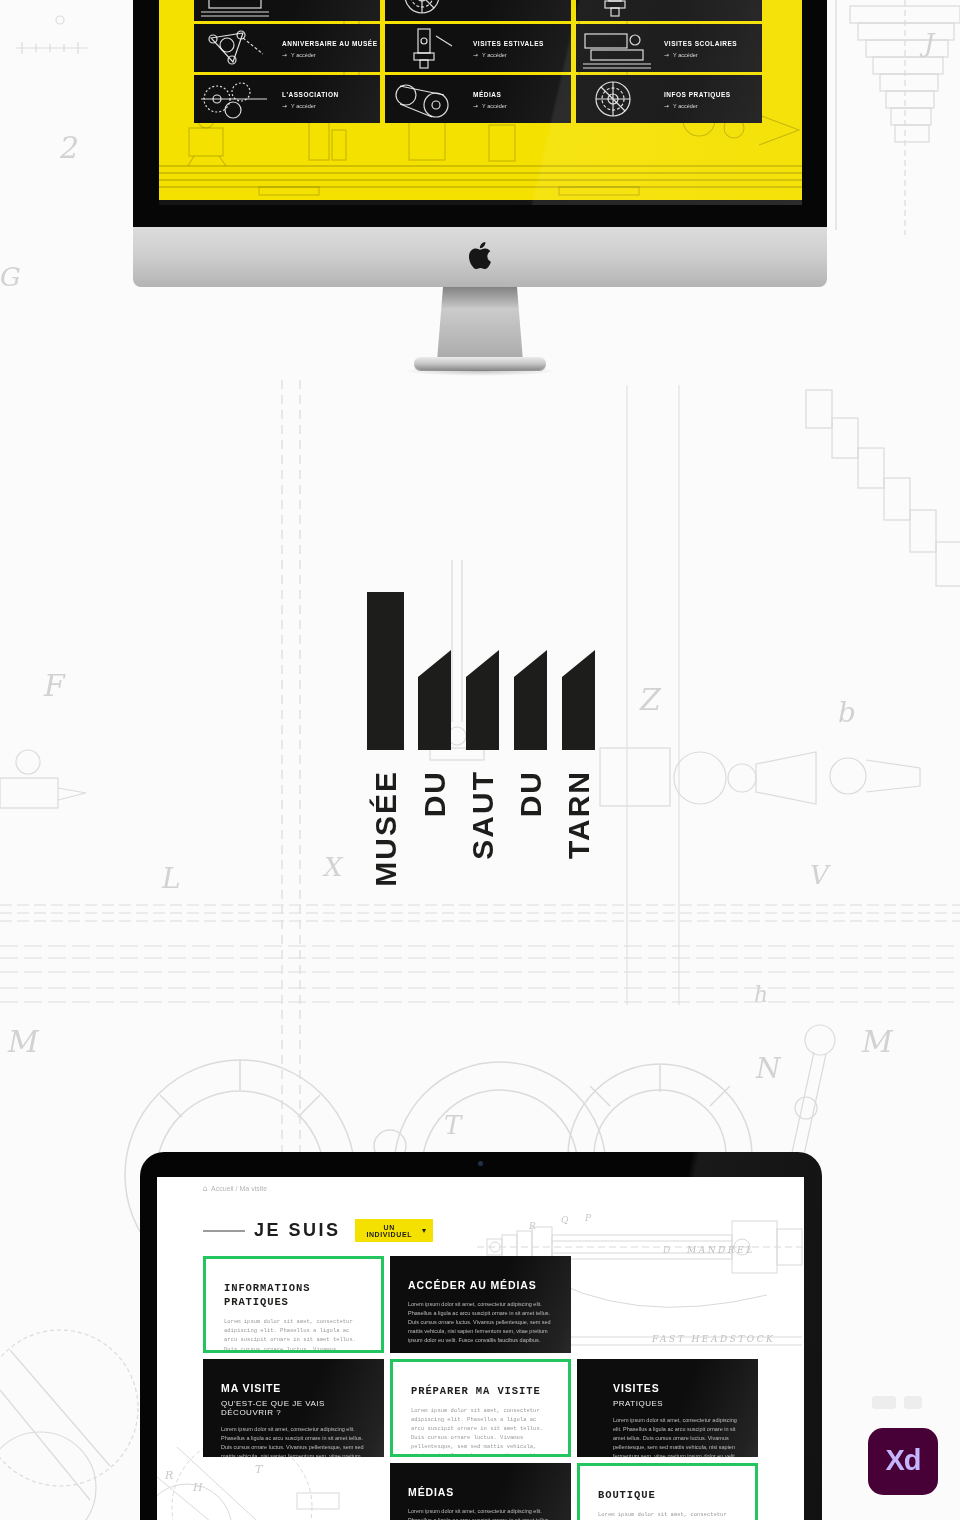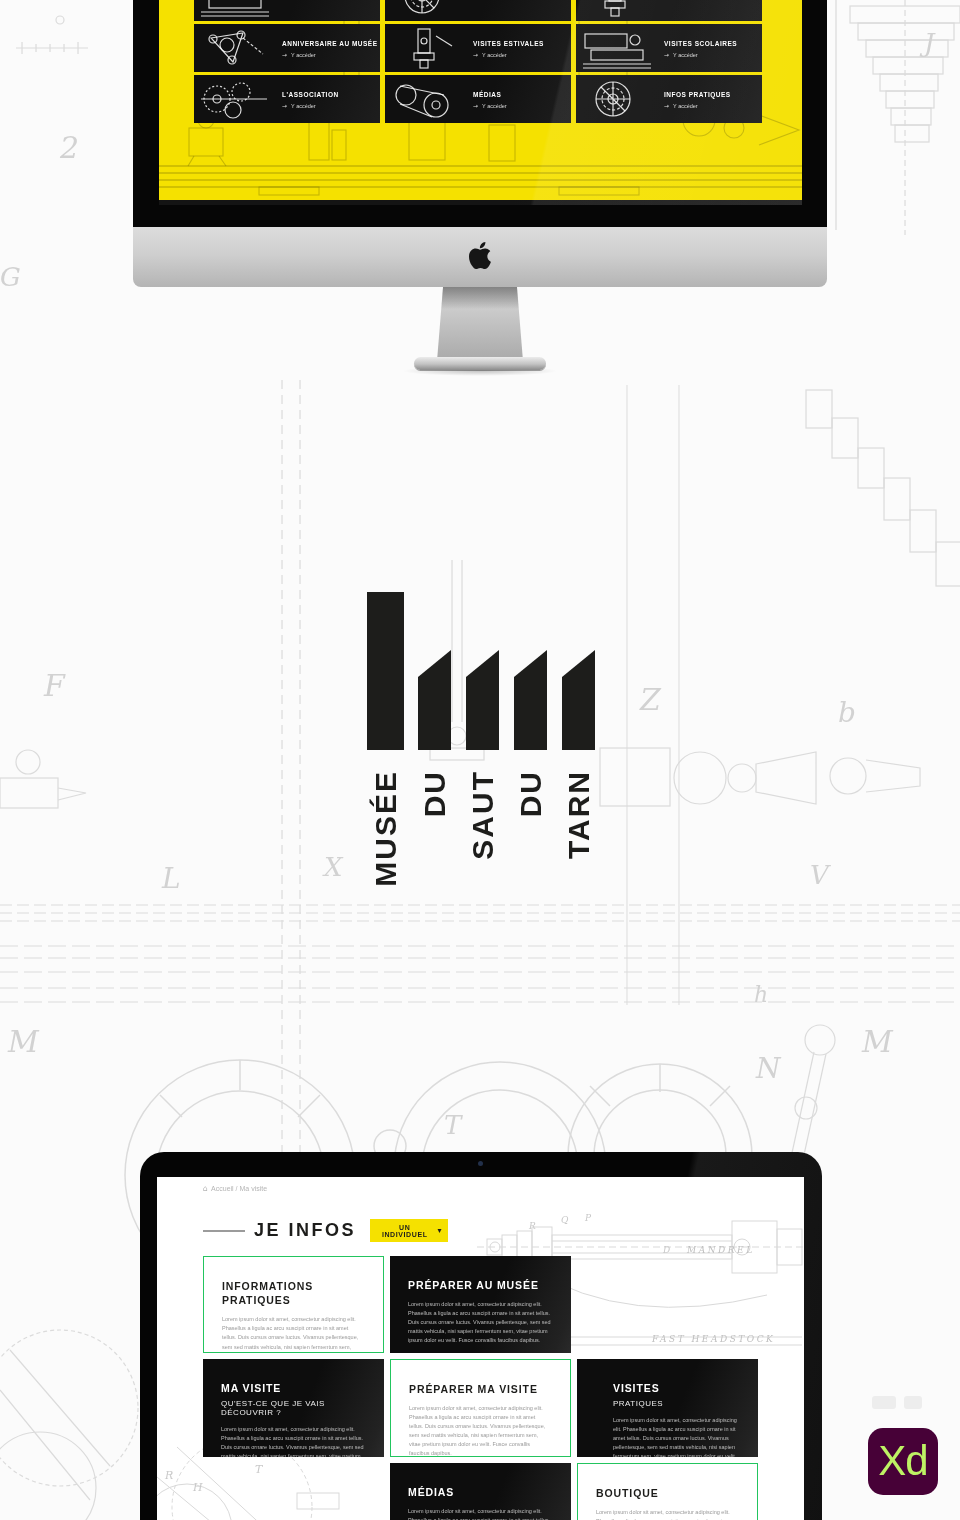--- a/index.html
+++ b/index.html
@@ -69,37 +69,37 @@
   .hline{width:42px;height:2px;background:#9b9b9b;margin-right:9px;}
   .page-title{font-size:18px;font-weight:900;letter-spacing:2.5px;color:#1d1d1b;margin:0;}
   .selector{margin-left:14px;border:0;background:#f5e100;width:78px;height:23px;cursor:pointer;
         display:flex;align-items:center;justify-content:center;gap:4px;
         font-family:"Liberation Sans",sans-serif;font-size:7px;font-weight:800;letter-spacing:.6px;color:#1d1d1b;}
   .selector .chev{font-family:"DejaVu Sans",sans-serif;font-size:8px;}
 
   .cards{position:absolute;left:46px;top:79px;width:555px;display:grid;
         grid-template-columns:181px 181px 181px;grid-template-rows:97px 98px 96px;gap:6px;z-index:2;}
   .card{position:relative;padding:22px 18px 0 18px;overflow:hidden;cursor:pointer;}
-  .card.light{background:#ffffff;border:1px solid #22c55e;}
+  .card.light{background:#ffffff;border:3px solid #22c55e;font-family:Liberation Mono, monospace;}
   .card.dark{background:linear-gradient(112deg,#0d0d0d 55%,#222222 92%,#2a2a2a 100%);}
   .card-title{font-size:10.5px;font-weight:900;letter-spacing:.9px;line-height:1.35;}
   .card.light .card-title{color:#1d1d1b;}
   .card.dark .card-title{color:#ffffff;}
   .card-sub{font-size:8px;font-weight:400;letter-spacing:.5px;color:#ededed;margin-top:4px;}
   .card-body{font-size:5.5px;line-height:1.65;margin-top:8px;padding-right:2px;}
   .card.light .card-body{color:#9a9a9a;}
   .card.dark .card-body{color:#bdbdbd;}
   .pos-r1c1{grid-area:1/1;} .pos-r1c2{grid-area:1/2;} .pos-r2c1{grid-area:2/1;}
   .pos-r2c2{grid-area:2/2;} .pos-r2c3{grid-area:2/3;padding-left:36px;} .pos-r3c2{grid-area:3/2;} .pos-r3c3{grid-area:3/3;}
   .c-title-narrow{width:132px;}
 
   
   .xd{position:absolute;left:868px;top:1428px;width:70px;height:67px;border-radius:15px;background:#470137;
       display:flex;align-items:center;justify-content:center;z-index:4;}
-  .xd span{color:#bef264;font-size:42px;font-weight:400;letter-spacing:-1px;margin-top:-2px;}
+  .xd span{color:#c4b5fd;font-size:29px;font-weight:700;letter-spacing:-1px;margin-top:-2px;}
 
   .sym-defs{position:absolute;width:0;height:0;overflow:hidden;}
   .doodle{stroke:#ffffff;stroke-opacity:.85;fill:none;stroke-width:1.2px;}
 </style>
 </head>
 <body>
 
 <div class="canvas">
 
   <svg class="sym-defs" aria-hidden="true">
@@ -422,34 +422,34 @@
       <text class="pg-label" x="495" y="165">FAST HEADSTOCK</text>
     </svg>
 
     <div class="breadcrumb">
       <span class="home">⌂</span>
       <span>Accueil / Ma visite</span>
     </div>
 
     <div class="hgroup">
       <span class="hline"></span>
-      <h1 class="page-title">JE INFOS</h1>
+      <h1 class="page-title">JE SUIS</h1>
       <button class="selector">
         <span>UN INDIVIDUEL</span>
         <span class="chev">▾</span>
       </button>
     </div>
 
     <div class="cards">
       <div class="card light pos-r1c1">
         <div class="card-title c-title-narrow">INFORMATIONS PRATIQUES</div>
         <div class="card-body">Lorem ipsum dolor sit amet, consectetur adipiscing elit. Phasellus a ligula ac arcu suscipit ornare in sit amet tellus. Duis cursus ornare luctus. Vivamus pellentesque, sem sed mattis vehicula, nisi sapien fermentum sem, vitae pretium ipsum dolor eu velit. Fusce convallis faucibus dapibus.</div>
       </div>
       <div class="card dark pos-r1c2">
-        <div class="card-title">PRÉPARER AU MUSÉE</div>
+        <div class="card-title">ACCÉDER AU MÉDIAS</div>
         <div class="card-body">Lorem ipsum dolor sit amet, consectetur adipiscing elit. Phasellus a ligula ac arcu suscipit ornare in sit amet tellus. Duis cursus ornare luctus. Vivamus pellentesque, sem sed mattis vehicula, nisi sapien fermentum sem, vitae pretium ipsum dolor eu velit. Fusce convallis faucibus dapibus.</div>
 
       </div>
       <div class="card light pos-r2c2">
         <div class="card-title">PRÉPARER MA VISITE</div>
         <div class="card-body">Lorem ipsum dolor sit amet, consectetur adipiscing elit. Phasellus a ligula ac arcu suscipit ornare in sit amet tellus. Duis cursus ornare luctus. Vivamus pellentesque, sem sed mattis vehicula, nisi sapien fermentum sem, vitae pretium ipsum dolor eu velit. Fusce convallis faucibus dapibus.</div>
       </div>
       <div class="card dark pos-r2c1">
         <div class="card-title">MA VISITE</div>
         <div class="card-sub">QU'EST-CE QUE JE VAIS DÉCOUVRIR ?</div>

